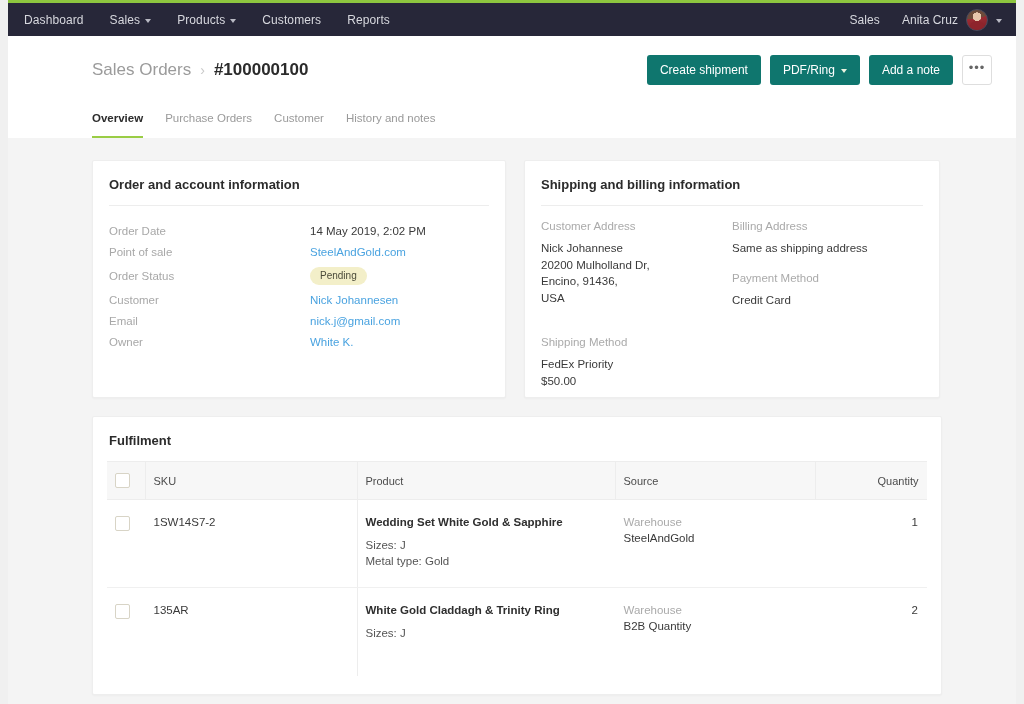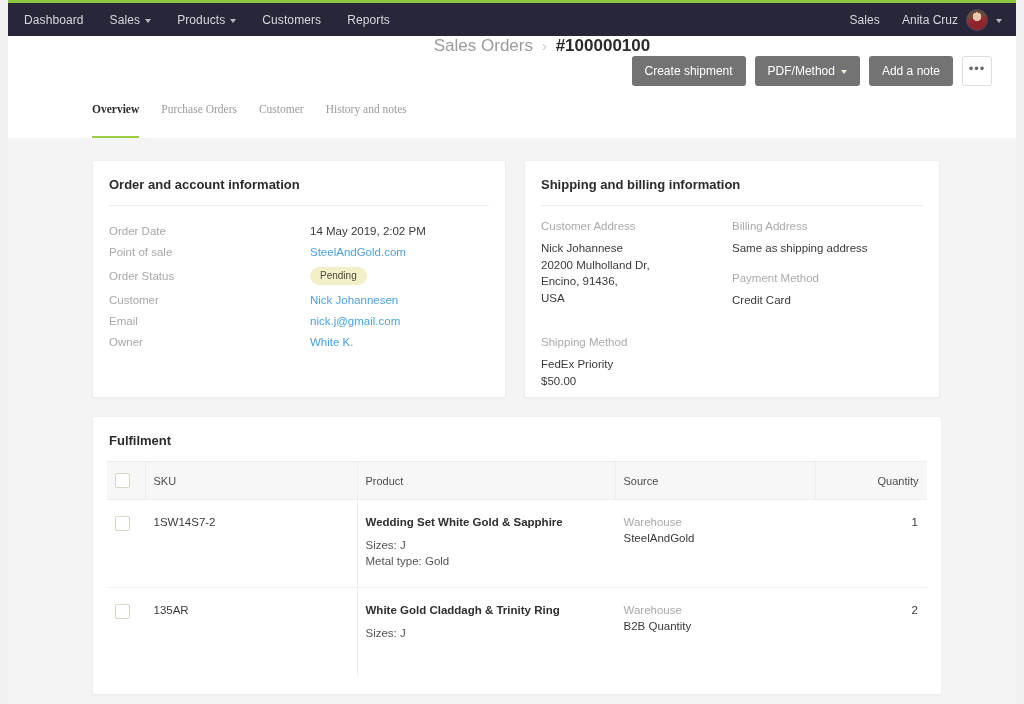--- a/index.html
+++ b/index.html
@@ -72,31 +72,30 @@
     background: #8e242c;
   }
 
   
   .header {
     background: #fff;
     height: 68px;
     display: flex; align-items: center;
     padding: 0 24px 0 84px;
     border-bottom: 1px solid #fff;
-    flex-direction: column;
   }
   .breadcrumb { display: flex; align-items: baseline; gap: 9px; }
   .crumb-parent {
     color: #9b9b9b; font-size: 17px; cursor: pointer;
   }
   .crumb-sep { color: #c9c9c9; font-size: 14px; }
   .crumb-current { color: #2b2b2b; font-size: 17px; font-weight: bold; }
   .actions { margin-left: auto; display: flex; align-items: center; gap: 9px; }
   .btn {
-    background: #737373;
+    background: #0f766e;
     color: #fff;
     border: none;
     border-radius: 3px;
     font-size: 12px;
     font-family: inherit;
     height: 30px;
     padding: 0 13px;
     cursor: pointer;
     display: flex; align-items: center; gap: 6px;
     white-space: nowrap;
@@ -120,25 +119,24 @@
   .tabs {
     background: #fff;
     height: 34px;
     display: flex; align-items: flex-end;
     gap: 22px;
     padding: 0 0 0 84px;
   }
   .tab {
     font-size: 11.5px;
     color: #9a9a9a;
-    padding-bottom: 21px;
+    padding-bottom: 12px;
     cursor: pointer;
     border-bottom: 2px solid transparent;
     white-space: nowrap;
-    font-family: Liberation Serif, serif;
   }
   .tab.active { color: #2b2b2b; font-weight: bold; border-bottom-color: #9acd45; }
 
   
   .content { padding: 22px 76px 0 84px; }
   .row2 { display: flex; gap: 18px; }
   .card {
     background: #fff;
     border: 1px solid #eeeeee;
     border-radius: 2px;
@@ -262,21 +260,21 @@
       <div class="breadcrumb">
         <span class="crumb-parent">Sales Orders</span>
         <span class="crumb-sep">›</span>
         <span class="crumb-current">#100000100</span>
       </div>
       <div class="actions">
         <button class="btn">
           <span>Create shipment</span>
         </button>
         <button class="btn">
-          <span>PDF/Method</span>
+          <span>PDF/Ring</span>
           <span class="caret"></span>
         </button>
         <button class="btn">
           <span>Add a note</span>
         </button>
         <div class="btn-more">
           <span>•••</span>
         </div>
       </div>
     </div>

